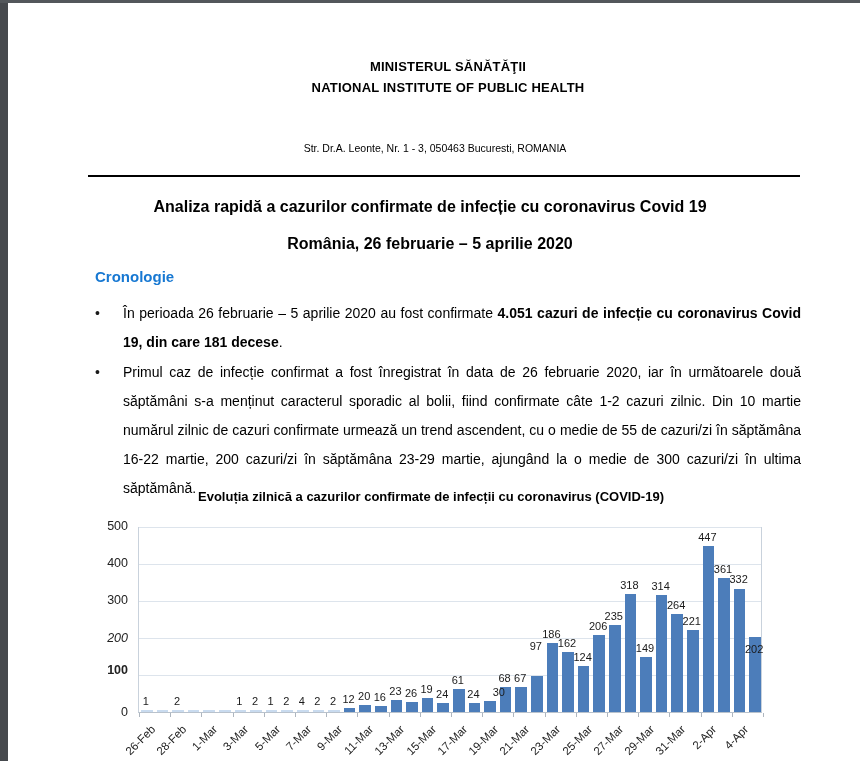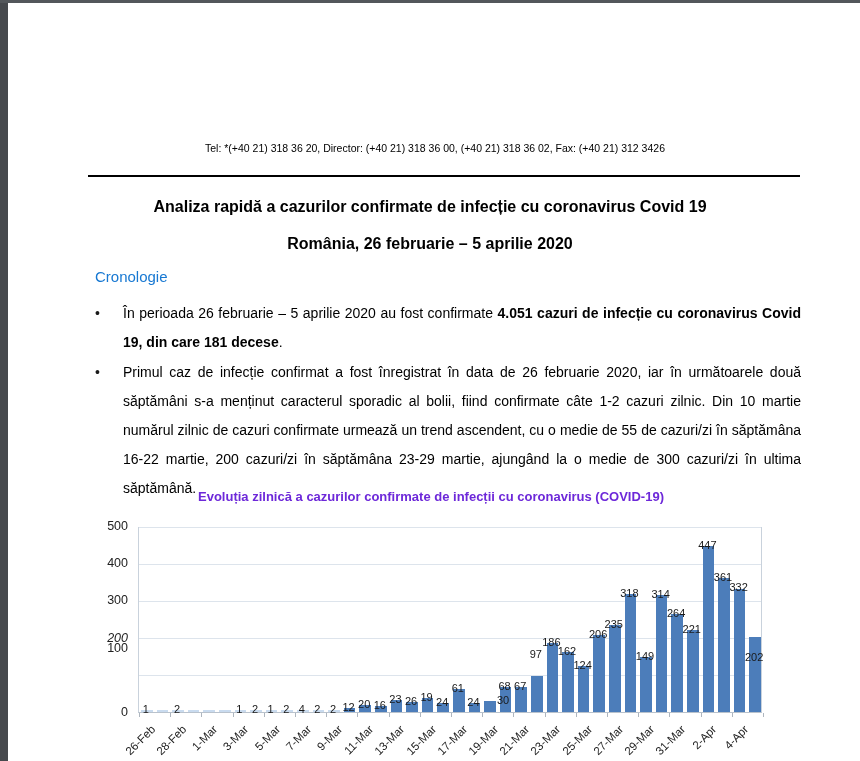--- a/index.html
+++ b/index.html
@@ -21,56 +21,58 @@
 
   .address { position:absolute; top:141px; left:70px; width:730px; text-align:center; }
   .address div { font-size:10.5px; line-height:14.5px; color:#000; }
 
   .rule { position:absolute; top:175px; left:88px; width:712px; border-top:2px solid #000; }
 
   .doc-title { position:absolute; left:60px; width:740px; text-align:center; font-weight:bold; font-size:16px; color:#000; }
   .doc-title.l1 { top:198px; }
   .doc-title.l2 { top:235px; }
 
-  .section-heading { position:absolute; top:268px; left:95px; font-size:15px; font-weight:normal; }
+  .section-heading { position:absolute; top:268px; left:95px; font-size:15px; font-weight:bold; }
 
   .bullets { position:absolute; top:299px; left:95px; width:706px; }
   .bullet-item { display:flex; margin-bottom:1px; }
   .bullet-dot { width:28px; flex:0 0 auto; font-size:14px; line-height:29px; }
   .bullet-text { flex:1; font-size:14px; line-height:29px; text-align:justify; color:#000; }
   .bullet-text b { font-weight:bold; }
 
-  .chart-title { position:absolute; top:489px; left:100px; width:662px; text-align:center; font-weight:bold; font-size:13px; color:#6d28d9; }
+  .chart-title { position:absolute; top:489px; left:100px; width:662px; text-align:center; font-weight:bold; font-size:13px; color:#000000; }
 
   .chart-area { position:absolute; left:0; top:0; width:860px; height:761px; pointer-events:none; }
   .plot { position:absolute; left:138px; top:527px; width:624px; height:186px;
           border-left:1px solid #c9d2dc; border-right:1px solid #c9d2dc; border-bottom:1px solid #b9c2cc; }
   .gridline { position:absolute; left:0; width:100%; height:1px; background:#dde4ec; }
   .ytick { position:absolute; width:40px; text-align:right; font-size:12.5px; color:#222; }
   .bar { position:absolute; bottom:0; }
-  .bar-label { position:absolute; text-align:center; font-size:11px; color:#1a1a1a; white-space:nowrap;margin-top:8px; }
+  .bar-label { position:absolute; text-align:center; font-size:11px; color:#1a1a1a; white-space:nowrap; }
   .xtick-mark { position:absolute; width:1px; height:4px; background:#aeb6bf; top:186px; }
   .xlab { position:absolute; width:58px; text-align:right; font-size:11.5px; color:#222;
           transform:rotate(-45deg); transform-origin:100% 0; white-space:nowrap; }
 
   .insp-word { font-weight:bold; }
 </style>
 </head>
 <body>
 
 <div class="frame-left"></div>
 <div class="frame-top"></div>
 
 <div class="header">
   <div class="header-text">
+    <div class="ministry-line">MINISTERUL SĂNĂTĂŢII</div>
+    <div class="ministry-line">NATIONAL INSTITUTE OF PUBLIC HEALTH</div>
   </div>
 </div>
 
 <div class="address">
-  <div>Tel: *(+40 21) 318 36 20, Director: (+40 21) 318 36 00, (+40 21) 318 36 02, Fax: (+40 21) 312 3426</div>
+  <div>Str. Dr.A. Leonte, Nr. 1 - 3, 050463 Bucuresti, ROMANIA</div>
 </div>
 
 <div class="rule"></div>
 
 <div class="doc-title l1">Analiza rapidă a cazurilor confirmate de infecție cu coronavirus Covid 19</div>
 <div class="doc-title l2">România, 26 februarie – 5 aprilie 2020</div>
 
 <div class="section-heading" id="section-heading" style="color: rgb(23, 120, 210);">Cronologie</div>
 
 <div class="bullets">
@@ -150,21 +152,21 @@
       <div class="xtick-mark" style="left: 436.8px;"></div>
       <div class="xtick-mark" style="left: 468px;"></div>
       <div class="xtick-mark" style="left: 499.2px;"></div>
       <div class="xtick-mark" style="left: 530.4px;"></div>
       <div class="xtick-mark" style="left: 561.6px;"></div>
       <div class="xtick-mark" style="left: 592.8px;"></div>
       <div class="xtick-mark" style="left: 624px;"></div>
     </div>
   <div id="chart-decor">
       <div class="ytick" style="position: absolute; left: 88px; top: 705px;">0</div>
-      <div class="ytick" style="position: absolute; left: 88px; top: 641px;">100</div>
+      <div class="ytick" style="position: absolute; left: 88px; top: 663px; font-weight: bold;">100</div>
       <div class="ytick" style="position: absolute; left: 88px; top: 630.6px; font-style: italic;">200</div>
       <div class="ytick" style="position: absolute; left: 88px; top: 593.4px;">300</div>
       <div class="ytick" style="position: absolute; left: 88px; top: 556.2px;">400</div>
       <div class="ytick" style="position: absolute; left: 88px; top: 519px;">500</div>
       <div class="bar-label" style="left: 129.8px; width: 32px; top: 695px;">1</div>
       <div class="xlab" style="left: 90.8px; top: 723px;">26-Feb</div>
       <div class="bar-label" style="left: 161px; width: 32px; top: 695px;">2</div>
       <div class="xlab" style="left: 122px; top: 723px;">28-Feb</div>
       <div class="xlab" style="left: 153.2px; top: 723px;">1-Mar</div>
       <div class="bar-label" style="left: 223.4px; width: 32px; top: 695px;">1</div>
@@ -184,21 +186,21 @@
       <div class="bar-label" style="left: 363.8px; width: 32px; top: 691.048px;">16</div>
       <div class="bar-label" style="left: 379.4px; width: 32px; top: 685.468px;">23</div>
       <div class="xlab" style="left: 340.4px; top: 723px;">13-Mar</div>
       <div class="bar-label" style="left: 395px; width: 32px; top: 687.328px;">26</div>
       <div class="bar-label" style="left: 410.6px; width: 32px; top: 682.864px;">19</div>
       <div class="xlab" style="left: 371.6px; top: 723px;">15-Mar</div>
       <div class="bar-label" style="left: 426.2px; width: 32px; top: 688.072px;">24</div>
       <div class="bar-label" style="left: 441.8px; width: 32px; top: 674.308px;">61</div>
       <div class="xlab" style="left: 402.8px; top: 723px;">17-Mar</div>
       <div class="bar-label" style="left: 457.4px; width: 32px; top: 688.072px;">24</div>
-      <div class="bar-label" style="left: 487px; width: 32px; top: 685.84px;">30</div>
+      <div class="bar-label" style="left: 473px; width: 32px; top: 685.84px; text-align: right;">30</div>
       <div class="xlab" style="left: 434px; top: 723px;">19-Mar</div>
       <div class="bar-label" style="left: 488.6px; width: 32px; top: 671.704px;">68</div>
       <div class="bar-label" style="left: 504.2px; width: 32px; top: 672.076px;">67</div>
       <div class="xlab" style="left: 465.2px; top: 723px;">21-Mar</div>
       <div class="bar-label" style="left: 519.8px; width: 32px; top: 640px;">97</div>
       <div class="bar-label" style="left: 535.4px; width: 32px; top: 627.808px;">186</div>
       <div class="xlab" style="left: 496.4px; top: 723px;">23-Mar</div>
       <div class="bar-label" style="left: 551px; width: 32px; top: 636.736px;">162</div>
       <div class="bar-label" style="left: 566.6px; width: 32px; top: 650.872px;">124</div>
       <div class="xlab" style="left: 527.6px; top: 723px;">25-Mar</div>

